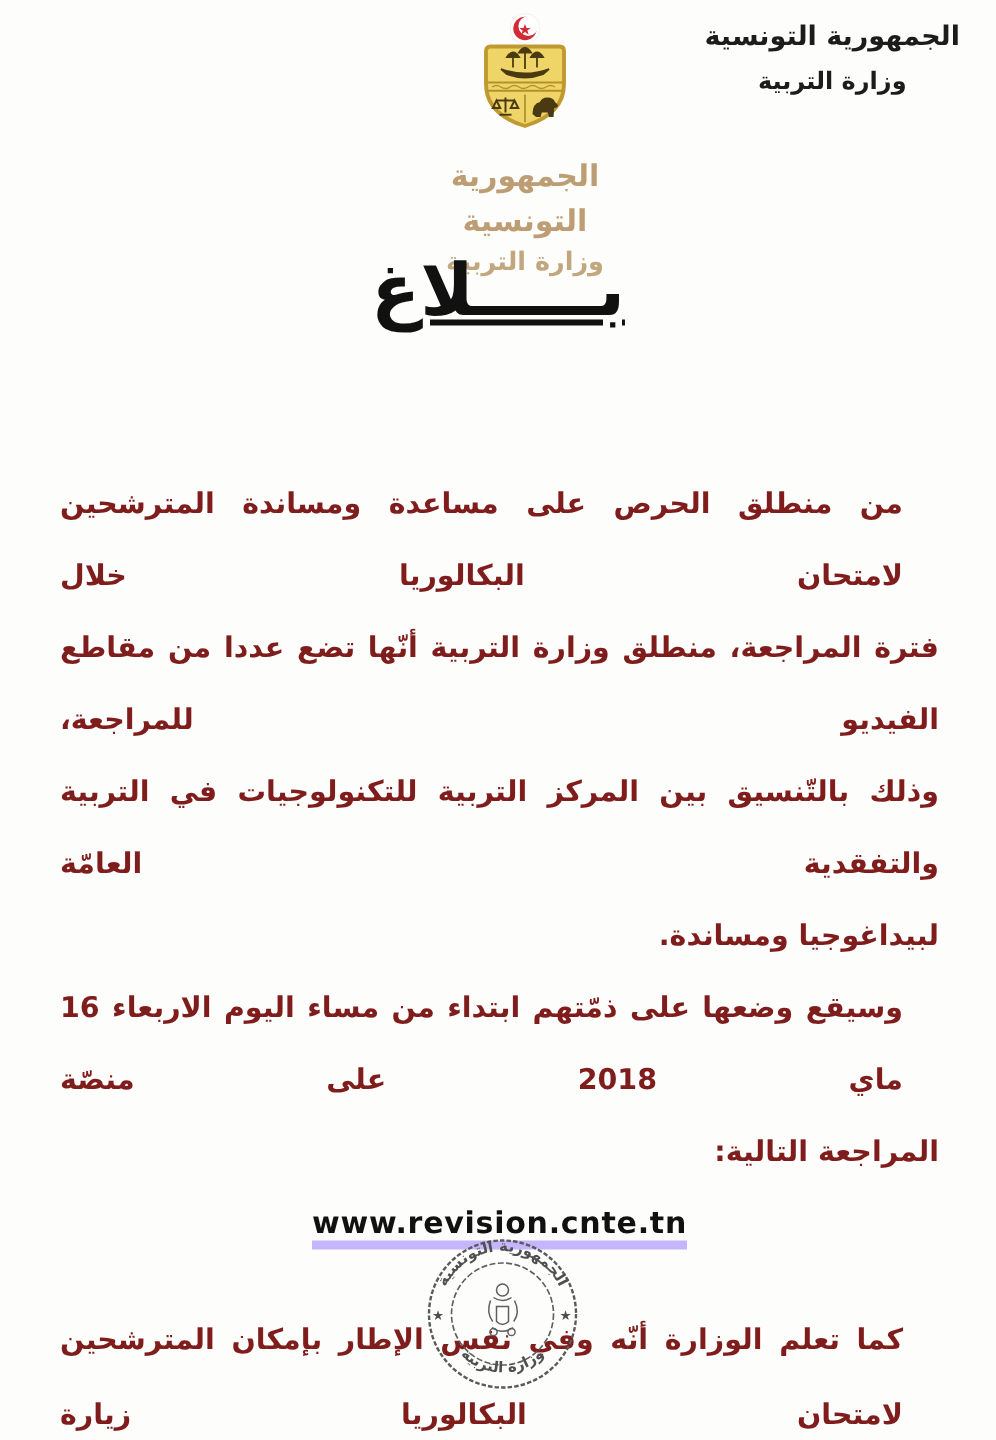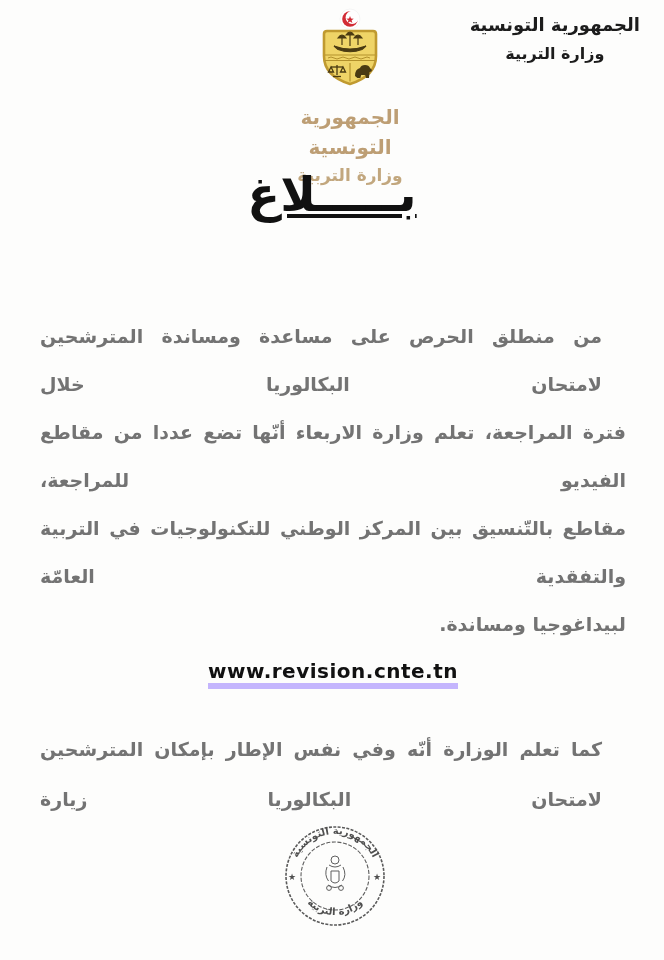--- a/index.html
+++ b/index.html
@@ -33,21 +33,21 @@
   
   .doc-title {
     position:absolute; top:166px; left:0; width:100%; text-align:center;
     font-size:48px; font-weight:700; color:#111; direction:rtl;text-decoration:underline;
   }
 
   
   .body-text { position:absolute; top:312px; left:40px; right:38px; }
   .line {
     direction:rtl; unicode-bidi:embed;
-    font-size:19px; font-weight:700; line-height:48px; color:#737373;
+    font-size:19px; font-weight:700; line-height:48px; color:#7f1d1d;
     text-align:justify; text-align-last:justify;
   }
   .line.last { text-align-last:right; }
   .line.indent { padding-right:24px; }
   .p3 .line { line-height:50px; }
   .url-line {
     direction:ltr; text-align:center; line-height:42px; margin-top:2px;
   }
   .url-line a, .inline-url {
     font-size:20px; font-weight:700; color:#111; text-decoration:none;
@@ -106,25 +106,29 @@
     </svg>
     <div class="calli1">الجمهورية التونسية</div>
     <div class="calli2">وزارة التربية</div>
   </div>
 
   <div class="doc-title">بـــــلاغ</div>
 
   <div class="body-text">
     <div>
       <div class="line indent">من منطلق الحرص على مساعدة ومساندة المترشحين لامتحان البكالوريا خلال</div>
-      <div class="line">فترة المراجعة، تعلم وزارة الاربعاء أنّها تضع عددا من مقاطع الفيديو للمراجعة،</div>
-      <div class="line">مقاطع بالتّنسيق بين المركز الوطني للتكنولوجيات في التربية والتفقدية العامّة</div>
+      <div class="line">فترة المراجعة، منطلق وزارة التربية أنّها تضع عددا من مقاطع الفيديو للمراجعة،</div>
+      <div class="line">وذلك بالتّنسيق بين المركز التربية للتكنولوجيات في التربية والتفقدية العامّة</div>
       <div class="line last">لبيداغوجيا ومساندة.</div>
     </div>
 
+    <div>
+      <div class="line indent">وسيقع وضعها على ذمّتهم ابتداء من مساء اليوم الاربعاء 16 ماي 2018 على منصّة</div>
+      <div class="line last">المراجعة التالية:</div>
+    </div>
 
     <div class="url-line">
       <a href="#">www.revision.cnte.tn</a>
     </div>
 
     <div class="p3">
       <div class="line indent">كما تعلم الوزارة أنّه وفي نفس الإطار بإمكان المترشحين لامتحان البكالوريا زيارة</div>
 
     </div>
   </div>

